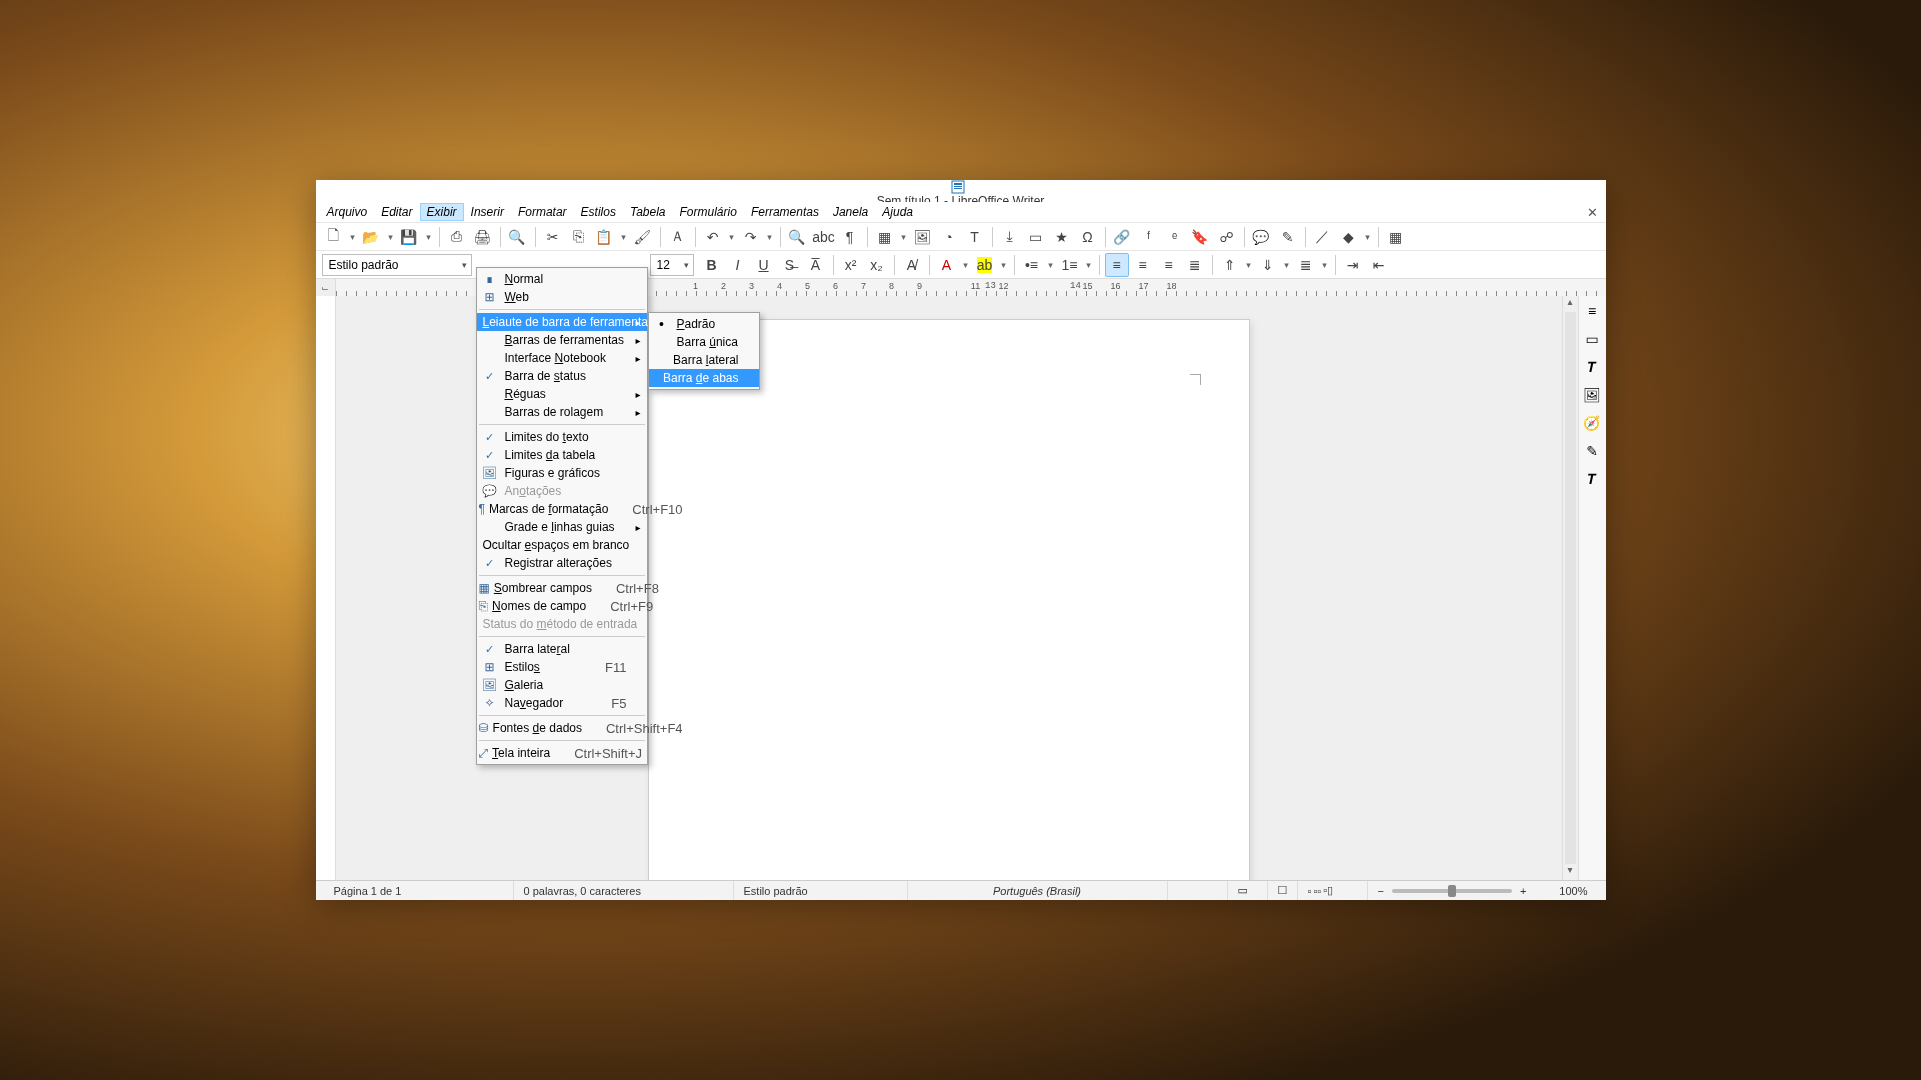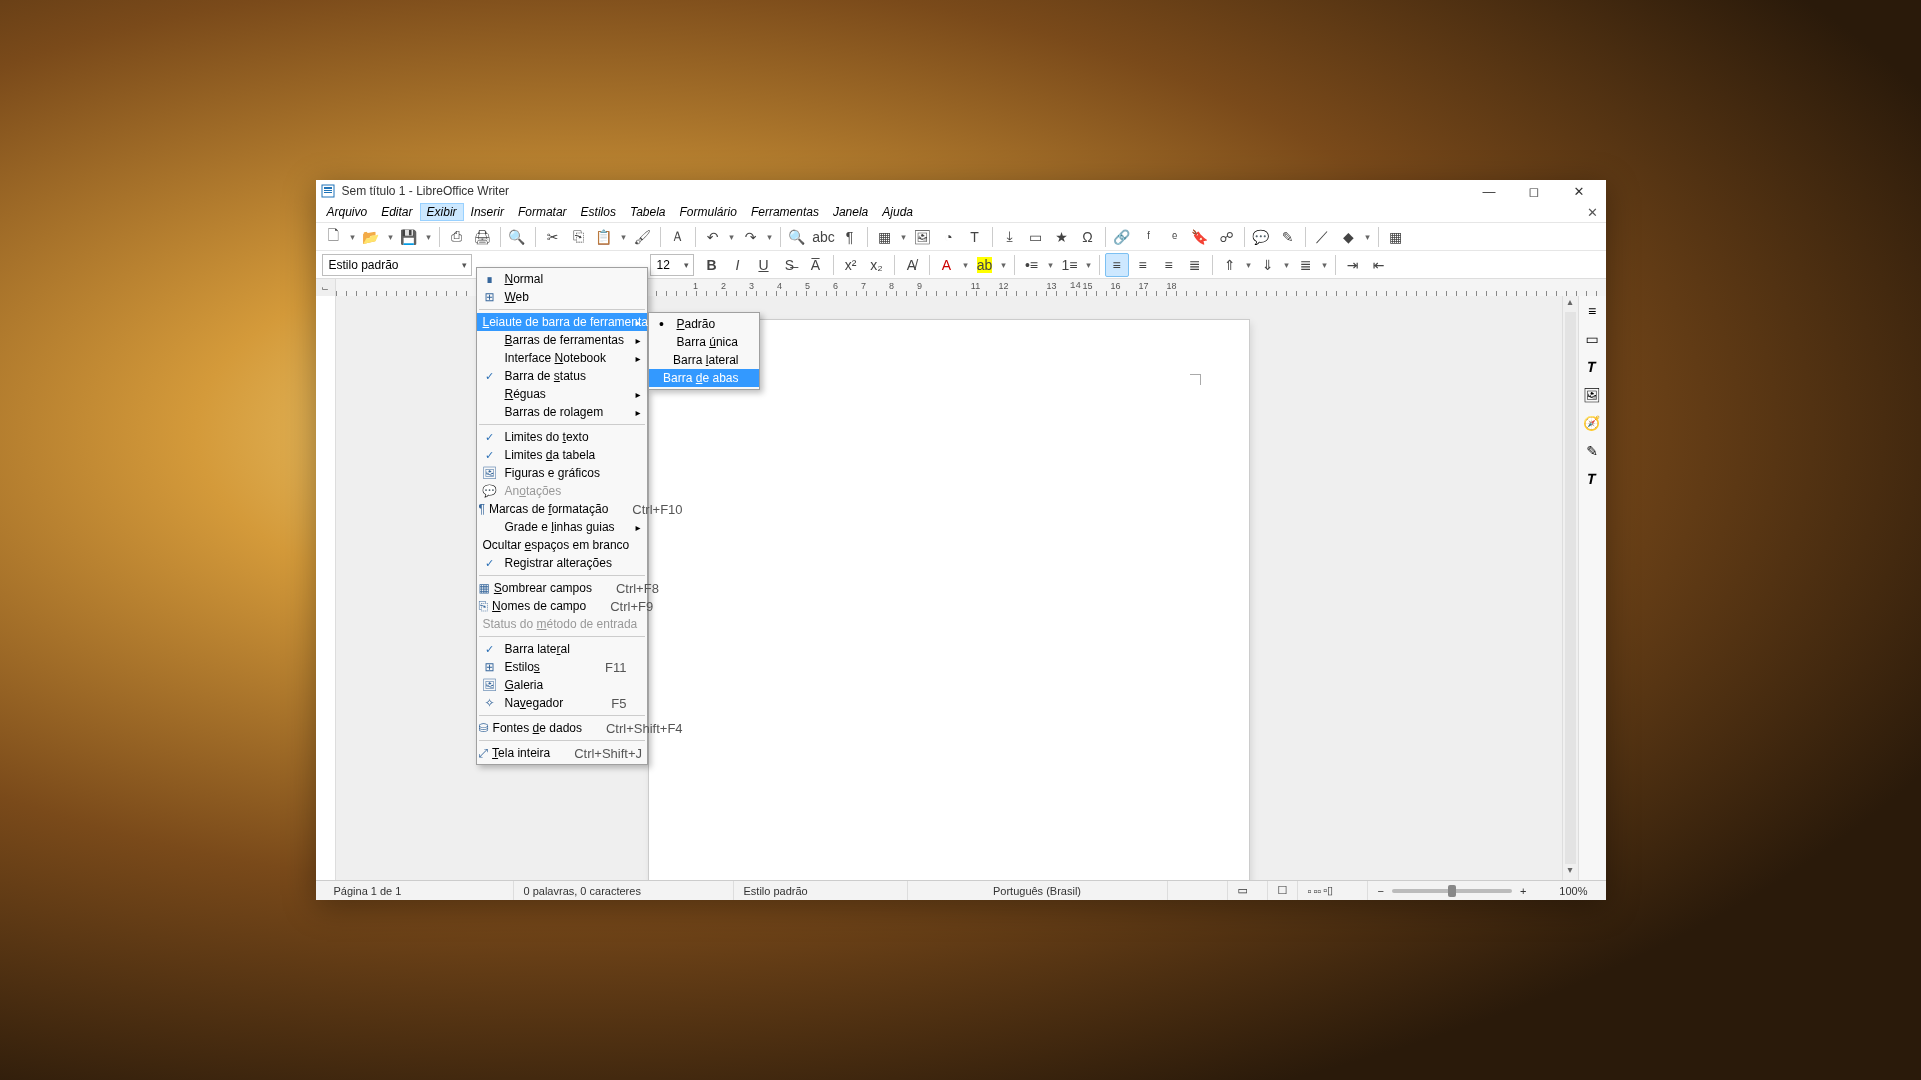--- a/index.html
+++ b/index.html
@@ -12,21 +12,21 @@
     width: 1290px; height: 720px;
     background: #fff;
     box-shadow: 0 6px 30px rgba(0,0,0,.35);
     display: flex; flex-direction: column;
     position: relative;
   }
   
   .titlebar {
     height: 22px; background: #fff; display: flex; align-items: center;
     padding: 0 4px; border-bottom: 0;
-    font-size: 12px; color: #333;
+    font-size: 12px; color: #333; flex-direction: column;
   }
   .titlebar .app-icon { width: 16px; height: 16px; margin-right: 6px; display:inline-flex; align-items:center; justify-content:center;}
   .titlebar .title-text { flex: 1; }
   .win-btn { width: 45px; height: 22px; display: inline-flex; align-items:center; justify-content:center; font-size: 13px; color:#333;}
   
   .menubar {
     height: 20px; display:flex; align-items:center; padding: 0 4px; font-size: 12px;
     background:#fff;
   }
   .menu-item { padding: 2px 7px; cursor:default;font-style:italic; }
@@ -275,21 +275,21 @@
         <span class="num" style="left: 416px;">3</span>
         <span class="num" style="left: 444px;">4</span>
         <span class="num" style="left: 472px;">5</span>
         <span class="num" style="left: 500px;">6</span>
         <span class="num" style="left: 528px;">7</span>
         <span class="num" style="left: 556px;">8</span>
         <span class="num" style="left: 584px;">9</span>
         <span class="num" style="left: 612px; margin-top: 36px;">10</span>
         <span class="num" style="left: 640px;">11</span>
         <span class="num" style="left: 668px;">12</span>
-        <span class="num" style="left: 716px;">13</span>
+        <span class="num" style="left: 655px; font-family: Liberation Mono, monospace;">13</span>
         <span class="num" style="left: 740px; font-family: Liberation Mono, monospace;">14</span>
         <span class="num" style="left: 752px;">15</span>
         <span class="num" style="left: 780px;">16</span>
         <span class="num" style="left: 808px;">17</span>
         <span class="num" style="left: 836px;">18</span>
       </div>
   </div>
 
   <div class="workarea">
     <div class="v-ruler"></div>
@@ -309,21 +309,21 @@
         <div class="dock-btn">🧭</div>
         <div class="dock-btn">✎</div>
         <div class="dock-btn">𝑻</div>
       </div>
   </div>
 
   <div class="statusbar">
     <div class="status-cell" style="width:190px">Página 1 de 1</div>
     <div class="status-cell" style="width:220px">0 palavras, 0 caracteres</div>
     <div class="status-cell flex">Estilo padrão</div>
-    <div class="status-cell" style="width:260px; justify-content:center;">Português (Brasil)</div>
+    <div class="status-cell" style="width:260px; justify-content:center;font-style:italic;">Português (Brasil)</div>
     <div class="status-cell" style="width:60px"></div>
     <div class="status-cell" style="width:40px">▭</div>
     <div class="status-cell" style="width:30px">☐</div>
     <div class="status-cell" style="width:70px; gap:2px;">
       <span>▫</span>
       <span>▫▫</span>
       <span>▫▯</span>
     </div>
     <div class="status-cell" style="width:180px; border-right:none;">
       <span>−</span>

